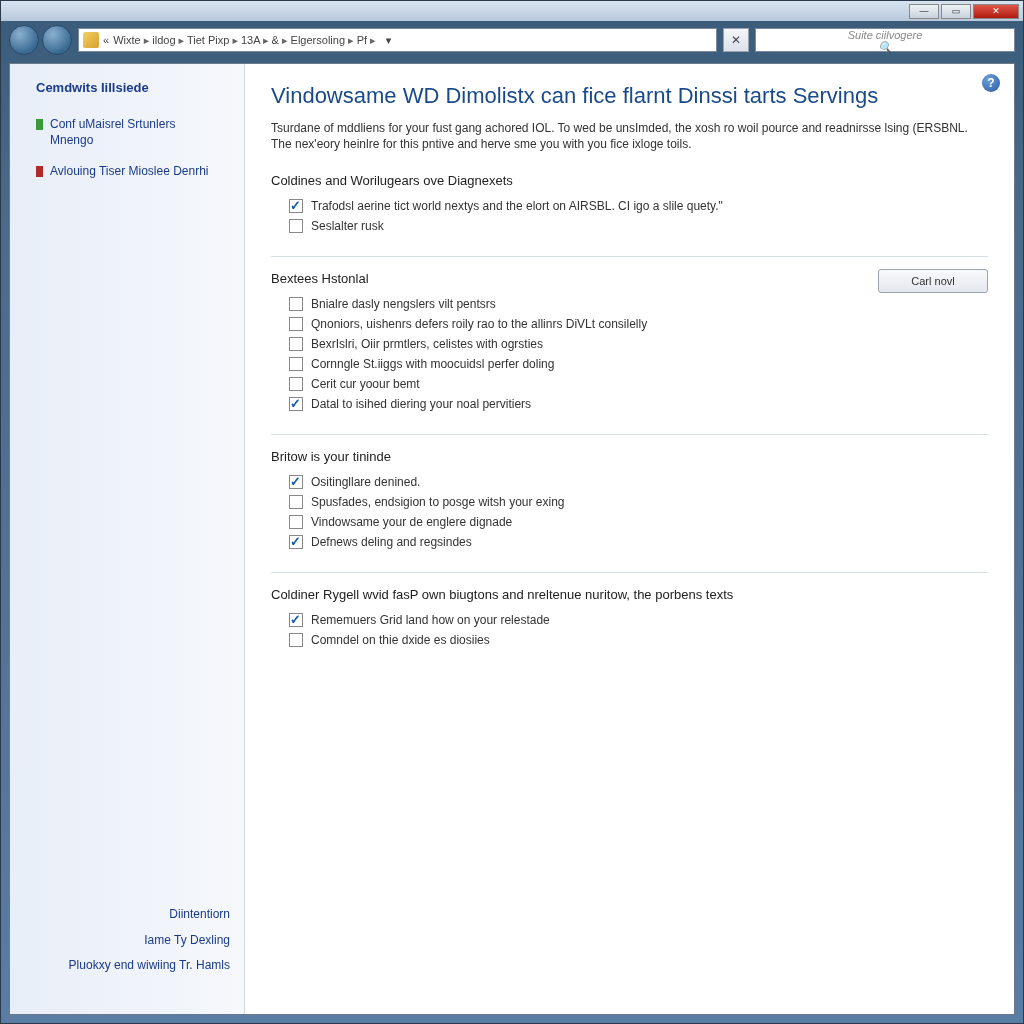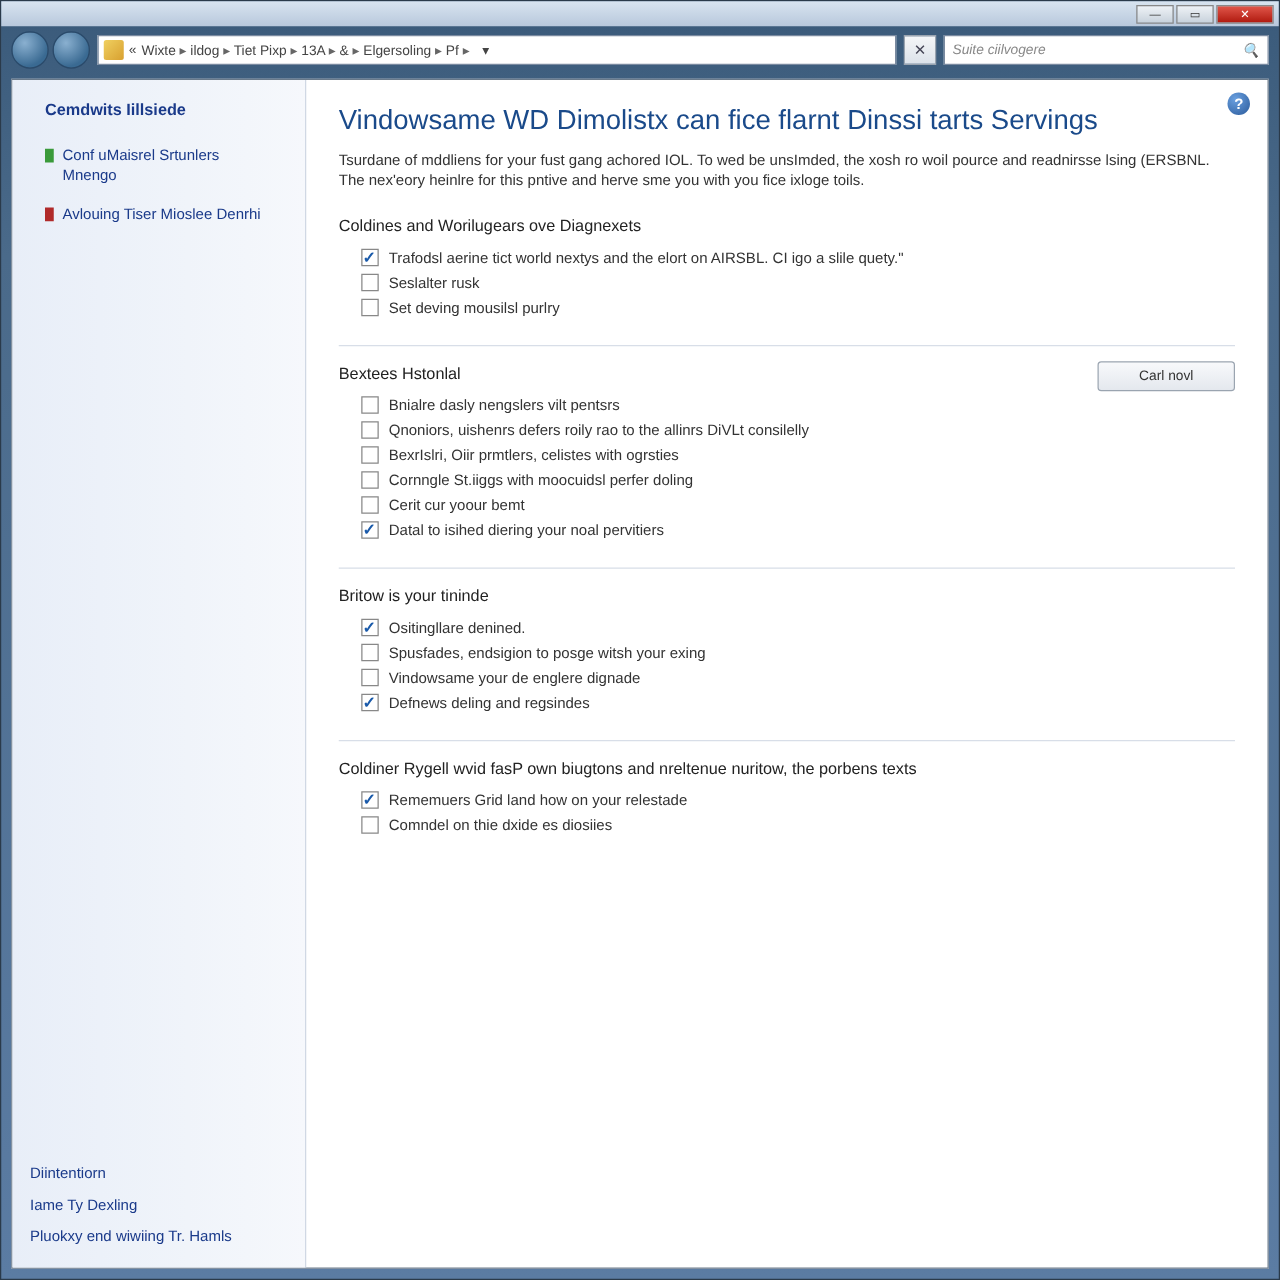--- a/index.html
+++ b/index.html
@@ -81,20 +81,21 @@
 }
 .searchbar {
   width: 260px; height: 24px;
   background: #fff;
   border: 1px solid #7a8aa0;
   display: flex; align-items: center;
   padding: 0 6px;
   font-size: 11px; color: #888;
   justify-content: space-between;
   font-style: italic;
+  flex-direction: column;
 }
 .content-wrap {
   position: absolute;
   top: 62px; left: 8px; right: 8px; bottom: 8px;
   display: flex;
   background: #fff;
   border: 1px solid #6a7a8a;
 }
 .sidebar {
   width: 235px;
@@ -121,21 +122,21 @@
 }
 .link-bullet {
   width: 7px; height: 11px;
   flex-shrink: 0;
   margin-top: 2px;
 }
 .link-bullet.g { background: #3a9a3a; }
 .link-bullet.r { background: #b02a2a; }
 .sidebar-bottom {
   position: absolute;
-  bottom: 6px; left: 14px; right: 14px;
+  bottom: 30px; left: 14px; right: 14px; text-align: right;
 }
 .sidebar-bottom .blink {
   color: #1a3a8a;
   font-size: 12px;
   margin-bottom: 10px;
   line-height: 1.3;
 }
 .main {
   flex: 1;
   padding: 18px 26px 18px 26px;
@@ -273,24 +274,20 @@
           <div class="section">
             <div class="section-title">Coldines and Worilugears ove Diagnexets</div>
             <div class="checkrow">
               <span class="chk on"></span>
               <span>Trafodsl aerine tict world nextys and the elort on AIRSBL. CI igo a slile quety."</span>
             </div>
             <div class="checkrow">
               <span class="chk"></span>
               <span>Seslalter rusk</span>
             </div>
-            <div class="checkrow">
-              <span class="chk"></span>
-              <span>Set deving mousilsl purlry</span>
-            </div>
           </div>
           <hr class="divider">
           <div class="section">
             <div class="section-title">Bextees Hstonlal</div>
             <div class="side-btn">Carl novl</div>
             <div class="checkrow">
               <span class="chk"></span>
               <span>Bnialre dasly nengslers vilt pentsrs</span>
             </div>
             <div class="checkrow">

